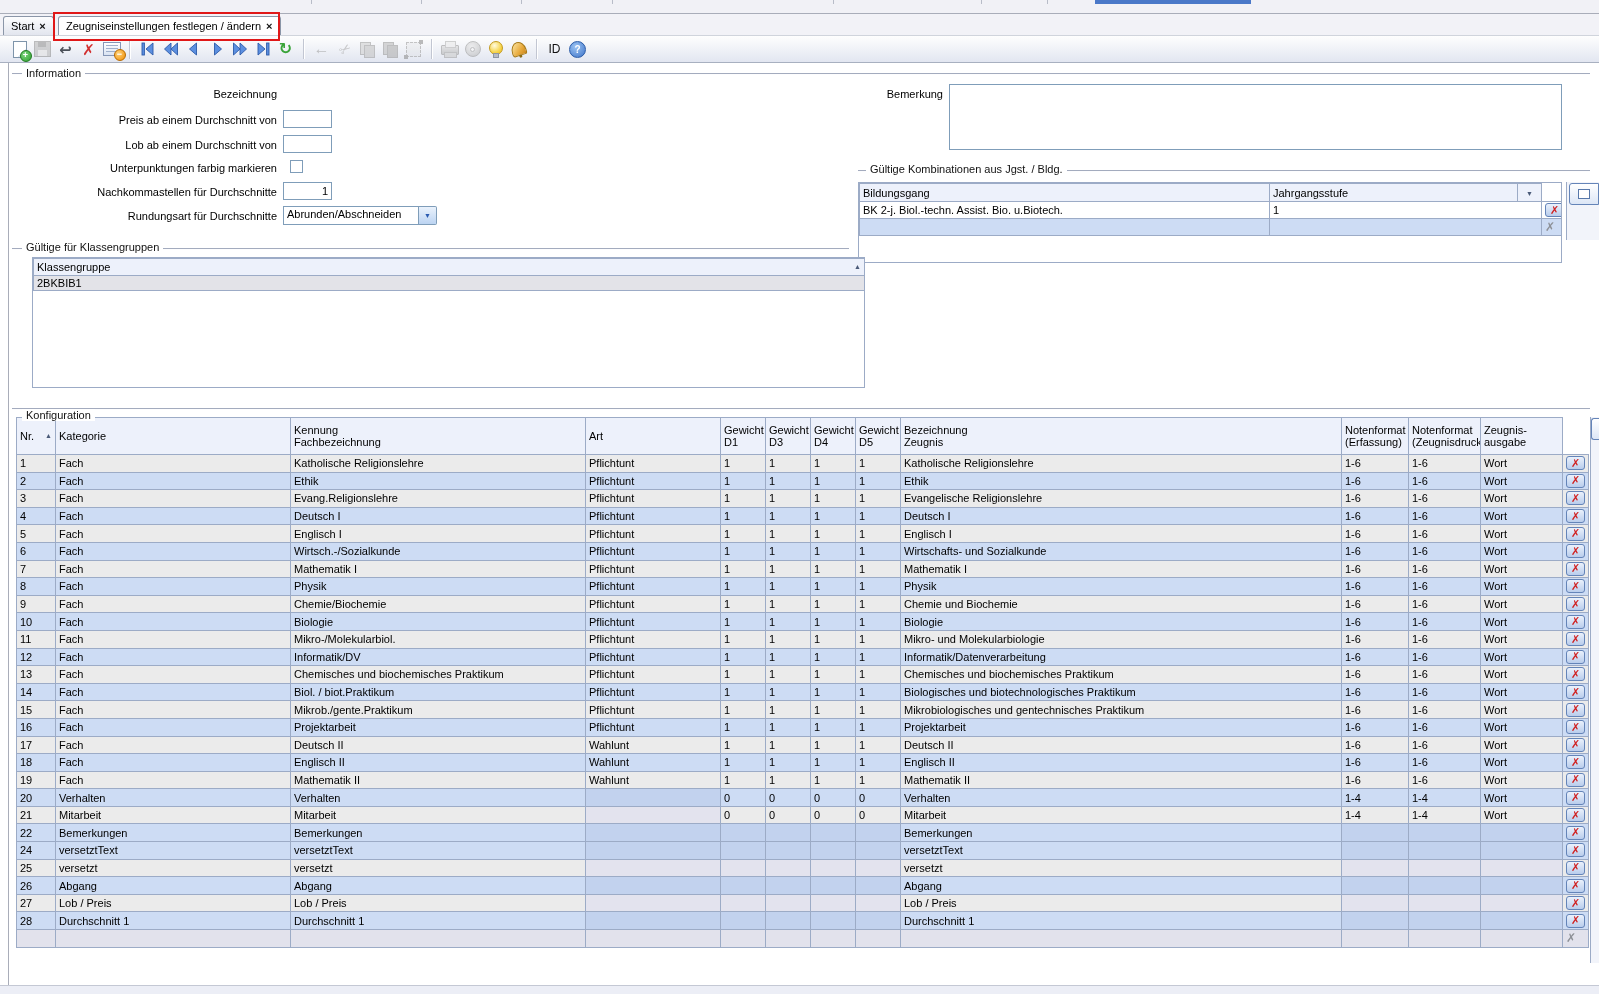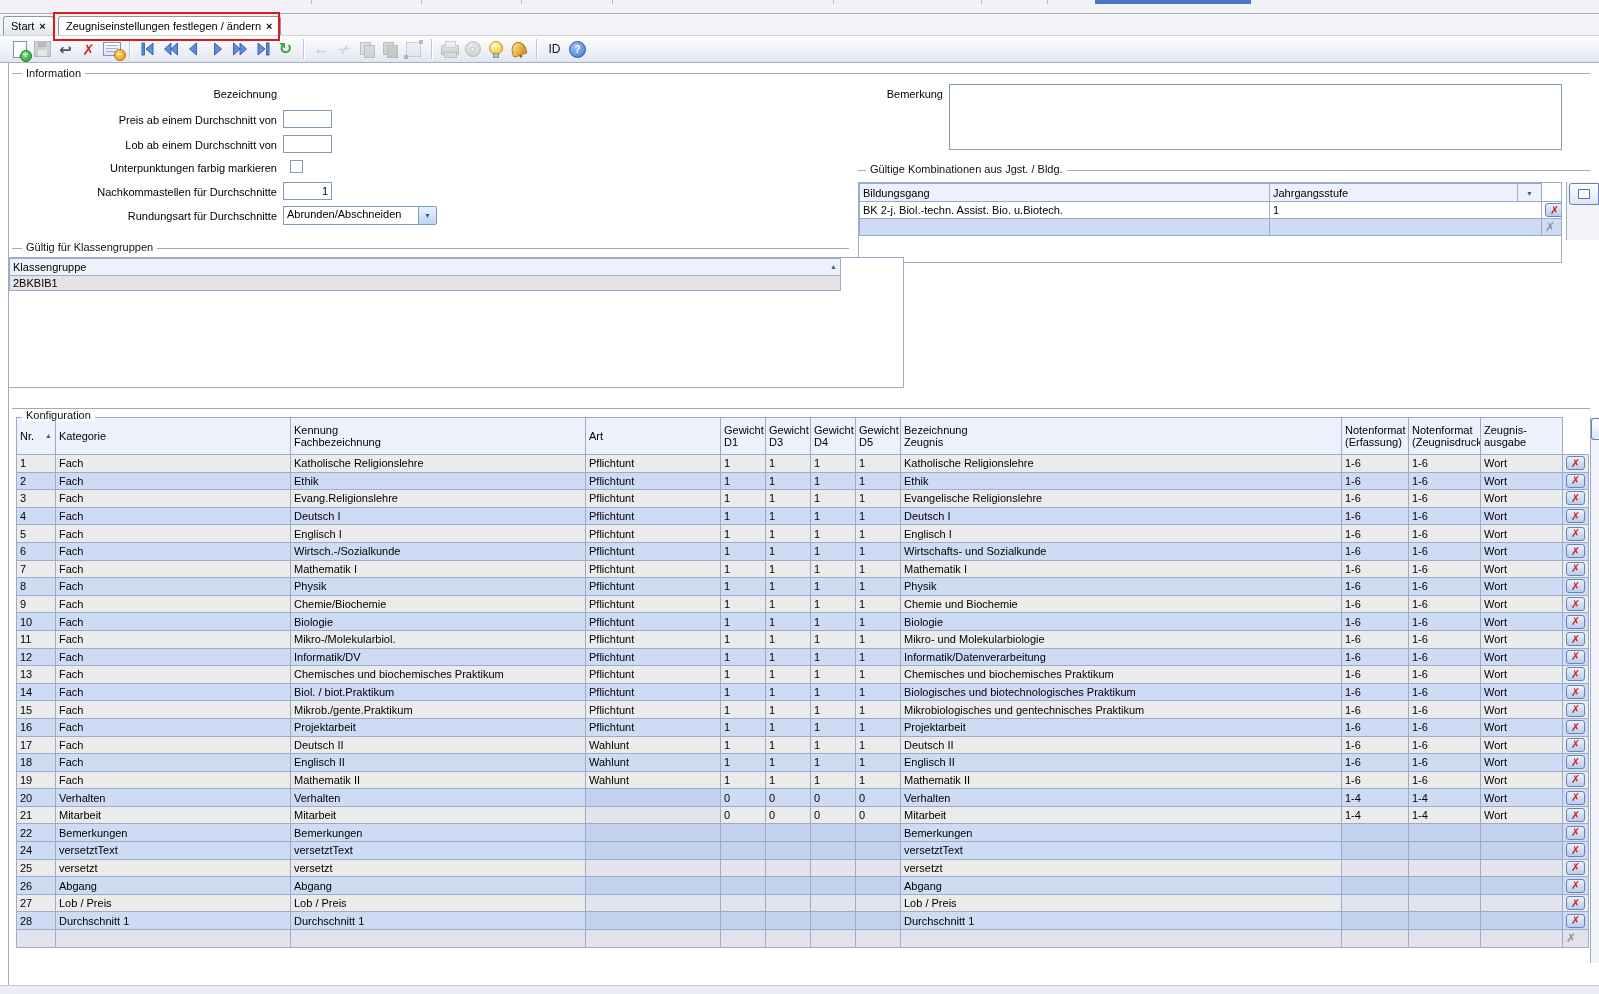--- a/index.html
+++ b/index.html
@@ -276,22 +276,22 @@
         </tbody>
     </table>
   </div>
   <div class="sliver" style="left:1566px;top:119px;width:33px;height:58px">
     <div class="mini-btn" style="width:30px;height:22px;margin:1px 0 0 2px">
       <span class="mini-glyph"></span>
     </div>
   </div>
 
   <div class="group-line" style="left:12px;top:185px;width:837px"></div>
-  <span class="group-legend" style="left:22px;top:178px">Gültig für Klassengruppen</span>
-  <div class="viewport" style="left:8px;top:194px;width:896px;height:131px">
+  <span class="group-legend" style="left:22px;top:178px">Gültige für Klassengruppen</span>
+  <div class="viewport" style="left:32px;top:194px;width:833px;height:131px">
     <table class="grid" style="width:831px">
       <colgroup>
           <col style="width:831px">
         </colgroup>
       <thead>
         <tr style="height:17px">
           <th>
             <span class="hflex">
                 <span>Klassengruppe</span>
             <span class="sort">▲</span>

